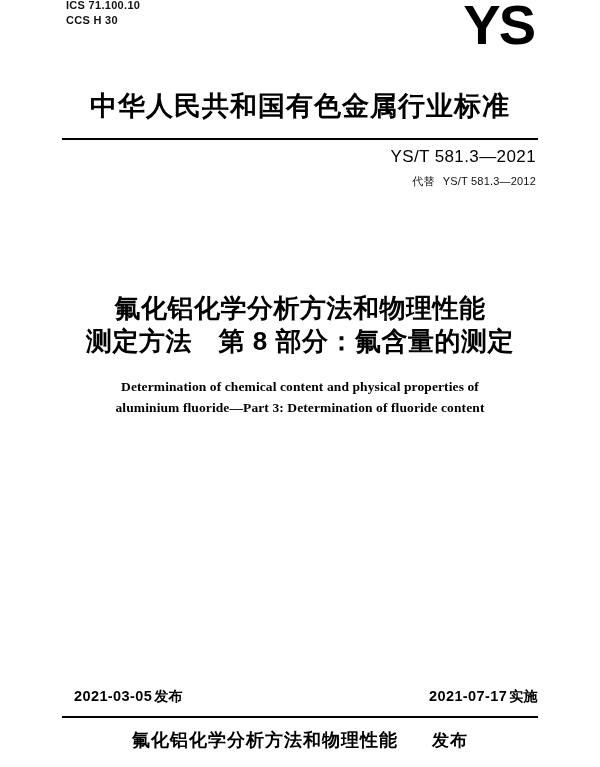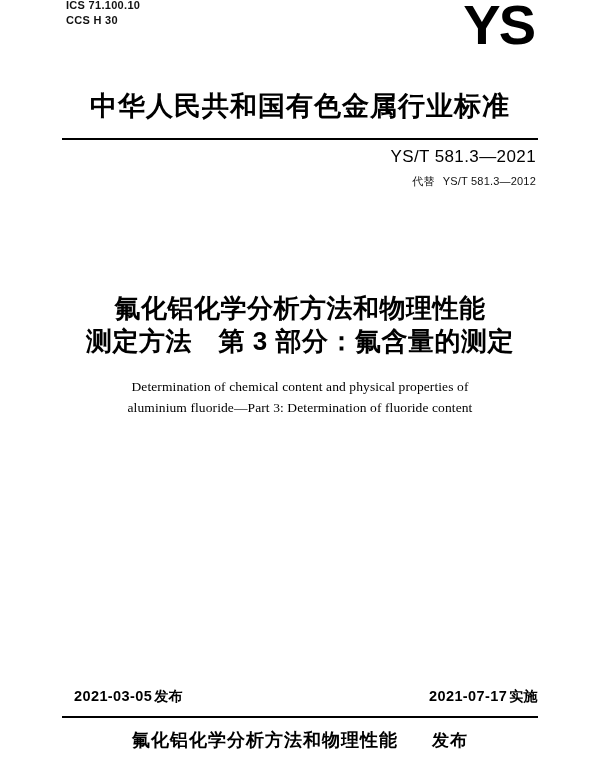--- a/index.html
+++ b/index.html
@@ -101,21 +101,21 @@
   .cn-title {
     font-family: Liberation Sans, sans-serif;
     font-weight: 700;
     font-size: 26px;
     line-height: 33px;
     letter-spacing: 0.5px;
   }
   .en-title {
     margin-top: 18px;
     font-family: "Liberation Serif", serif;
-    font-weight: 400;
+    font-weight: 700;
     font-size: 13.5px;
     line-height: 21px;
     letter-spacing: 0.1px;
   }
 
   
   .dates {
     position: absolute;
     left: 62px;
     right: 62px;
@@ -176,21 +176,21 @@
 
   <div class="num-block">
     <div class="std-no">YS/T 581.3—2021</div>
     <div class="replaces">
       <span class="lbl">代替</span><span>YS/T 581.3—2012</span>
     </div>
   </div>
 
   <div class="center-block">
     <div class="cn-title">氟化铝化学分析方法和物理性能</div>
-    <div class="cn-title">测定方法　第 3 部分：氟含量的测定</div>
+    <div class="cn-title">测定方法　第 8 部分：氟含量的测定</div>
     <div class="en-title">Determination of chemical content and physical properties of</div>
     <div class="en-title" style="margin-top:0">aluminium fluoride—Part 3: Determination of fluoride content</div>
   </div>
 
   <div class="dates">
     <div class="date-item">
       <span>2021-03-05</span><span class="cn">发布</span>
     </div>
     <div class="date-item">
       <span>2021-07-17</span><span class="cn">实施</span>

